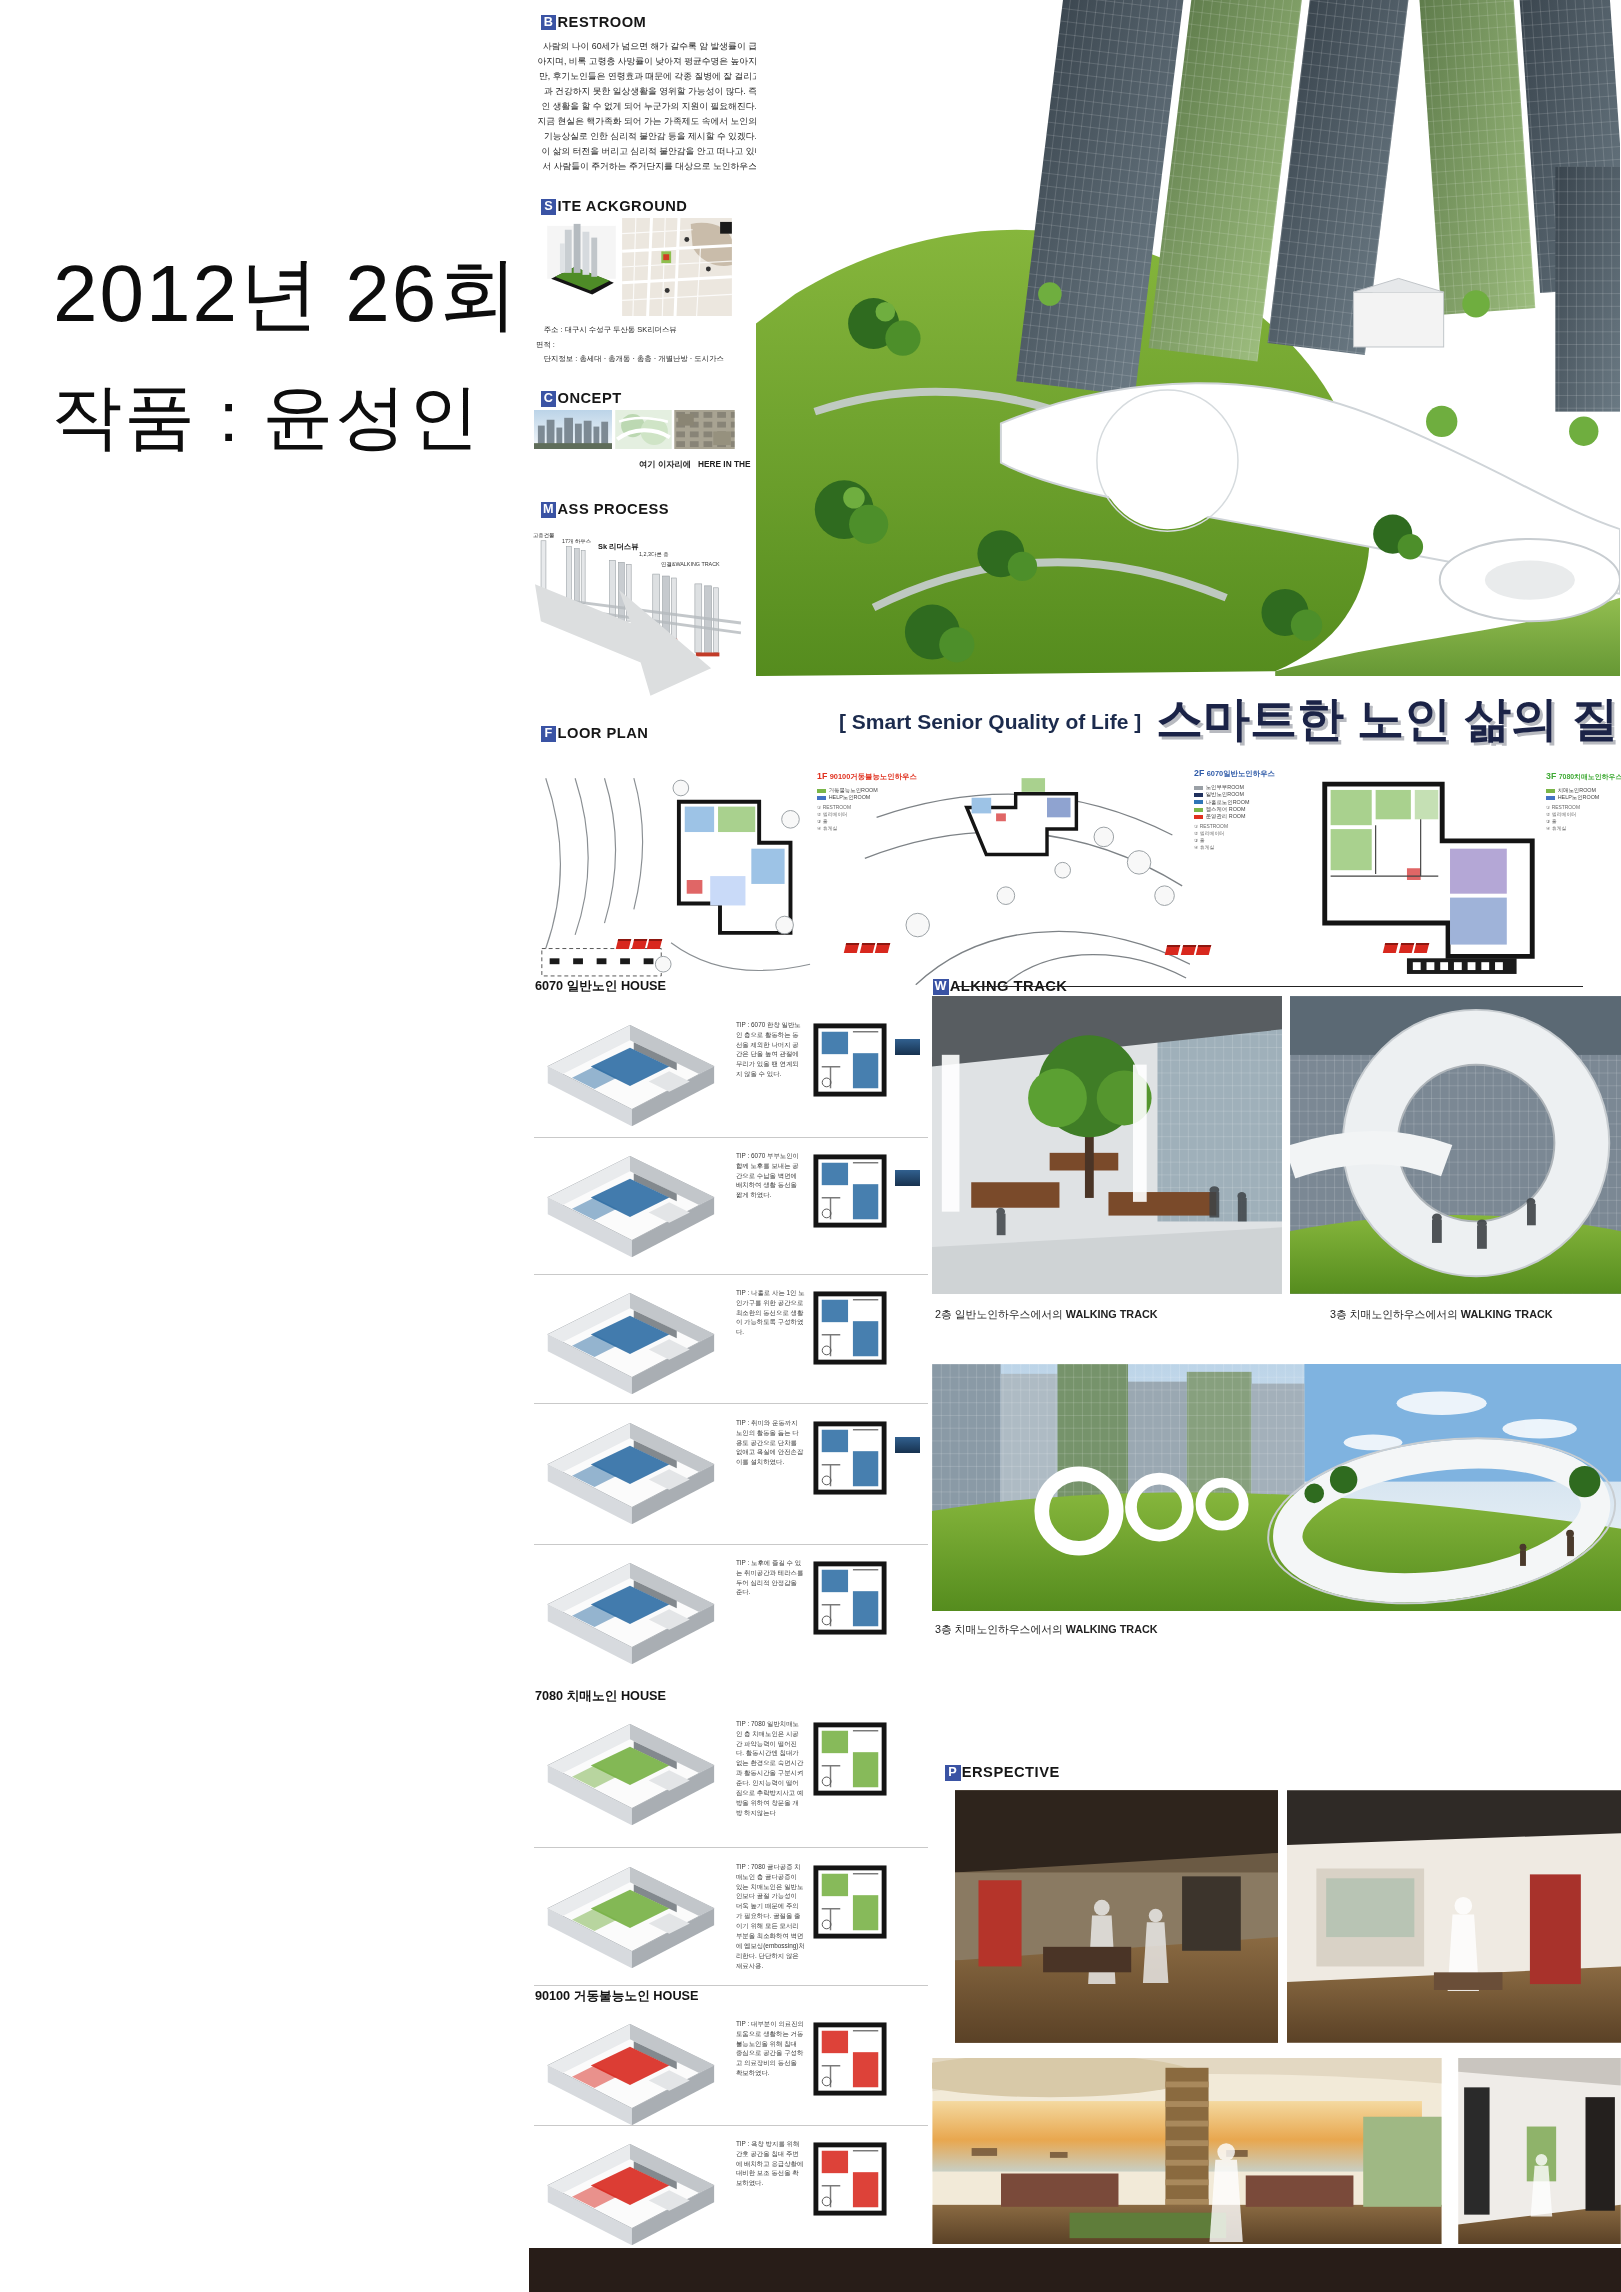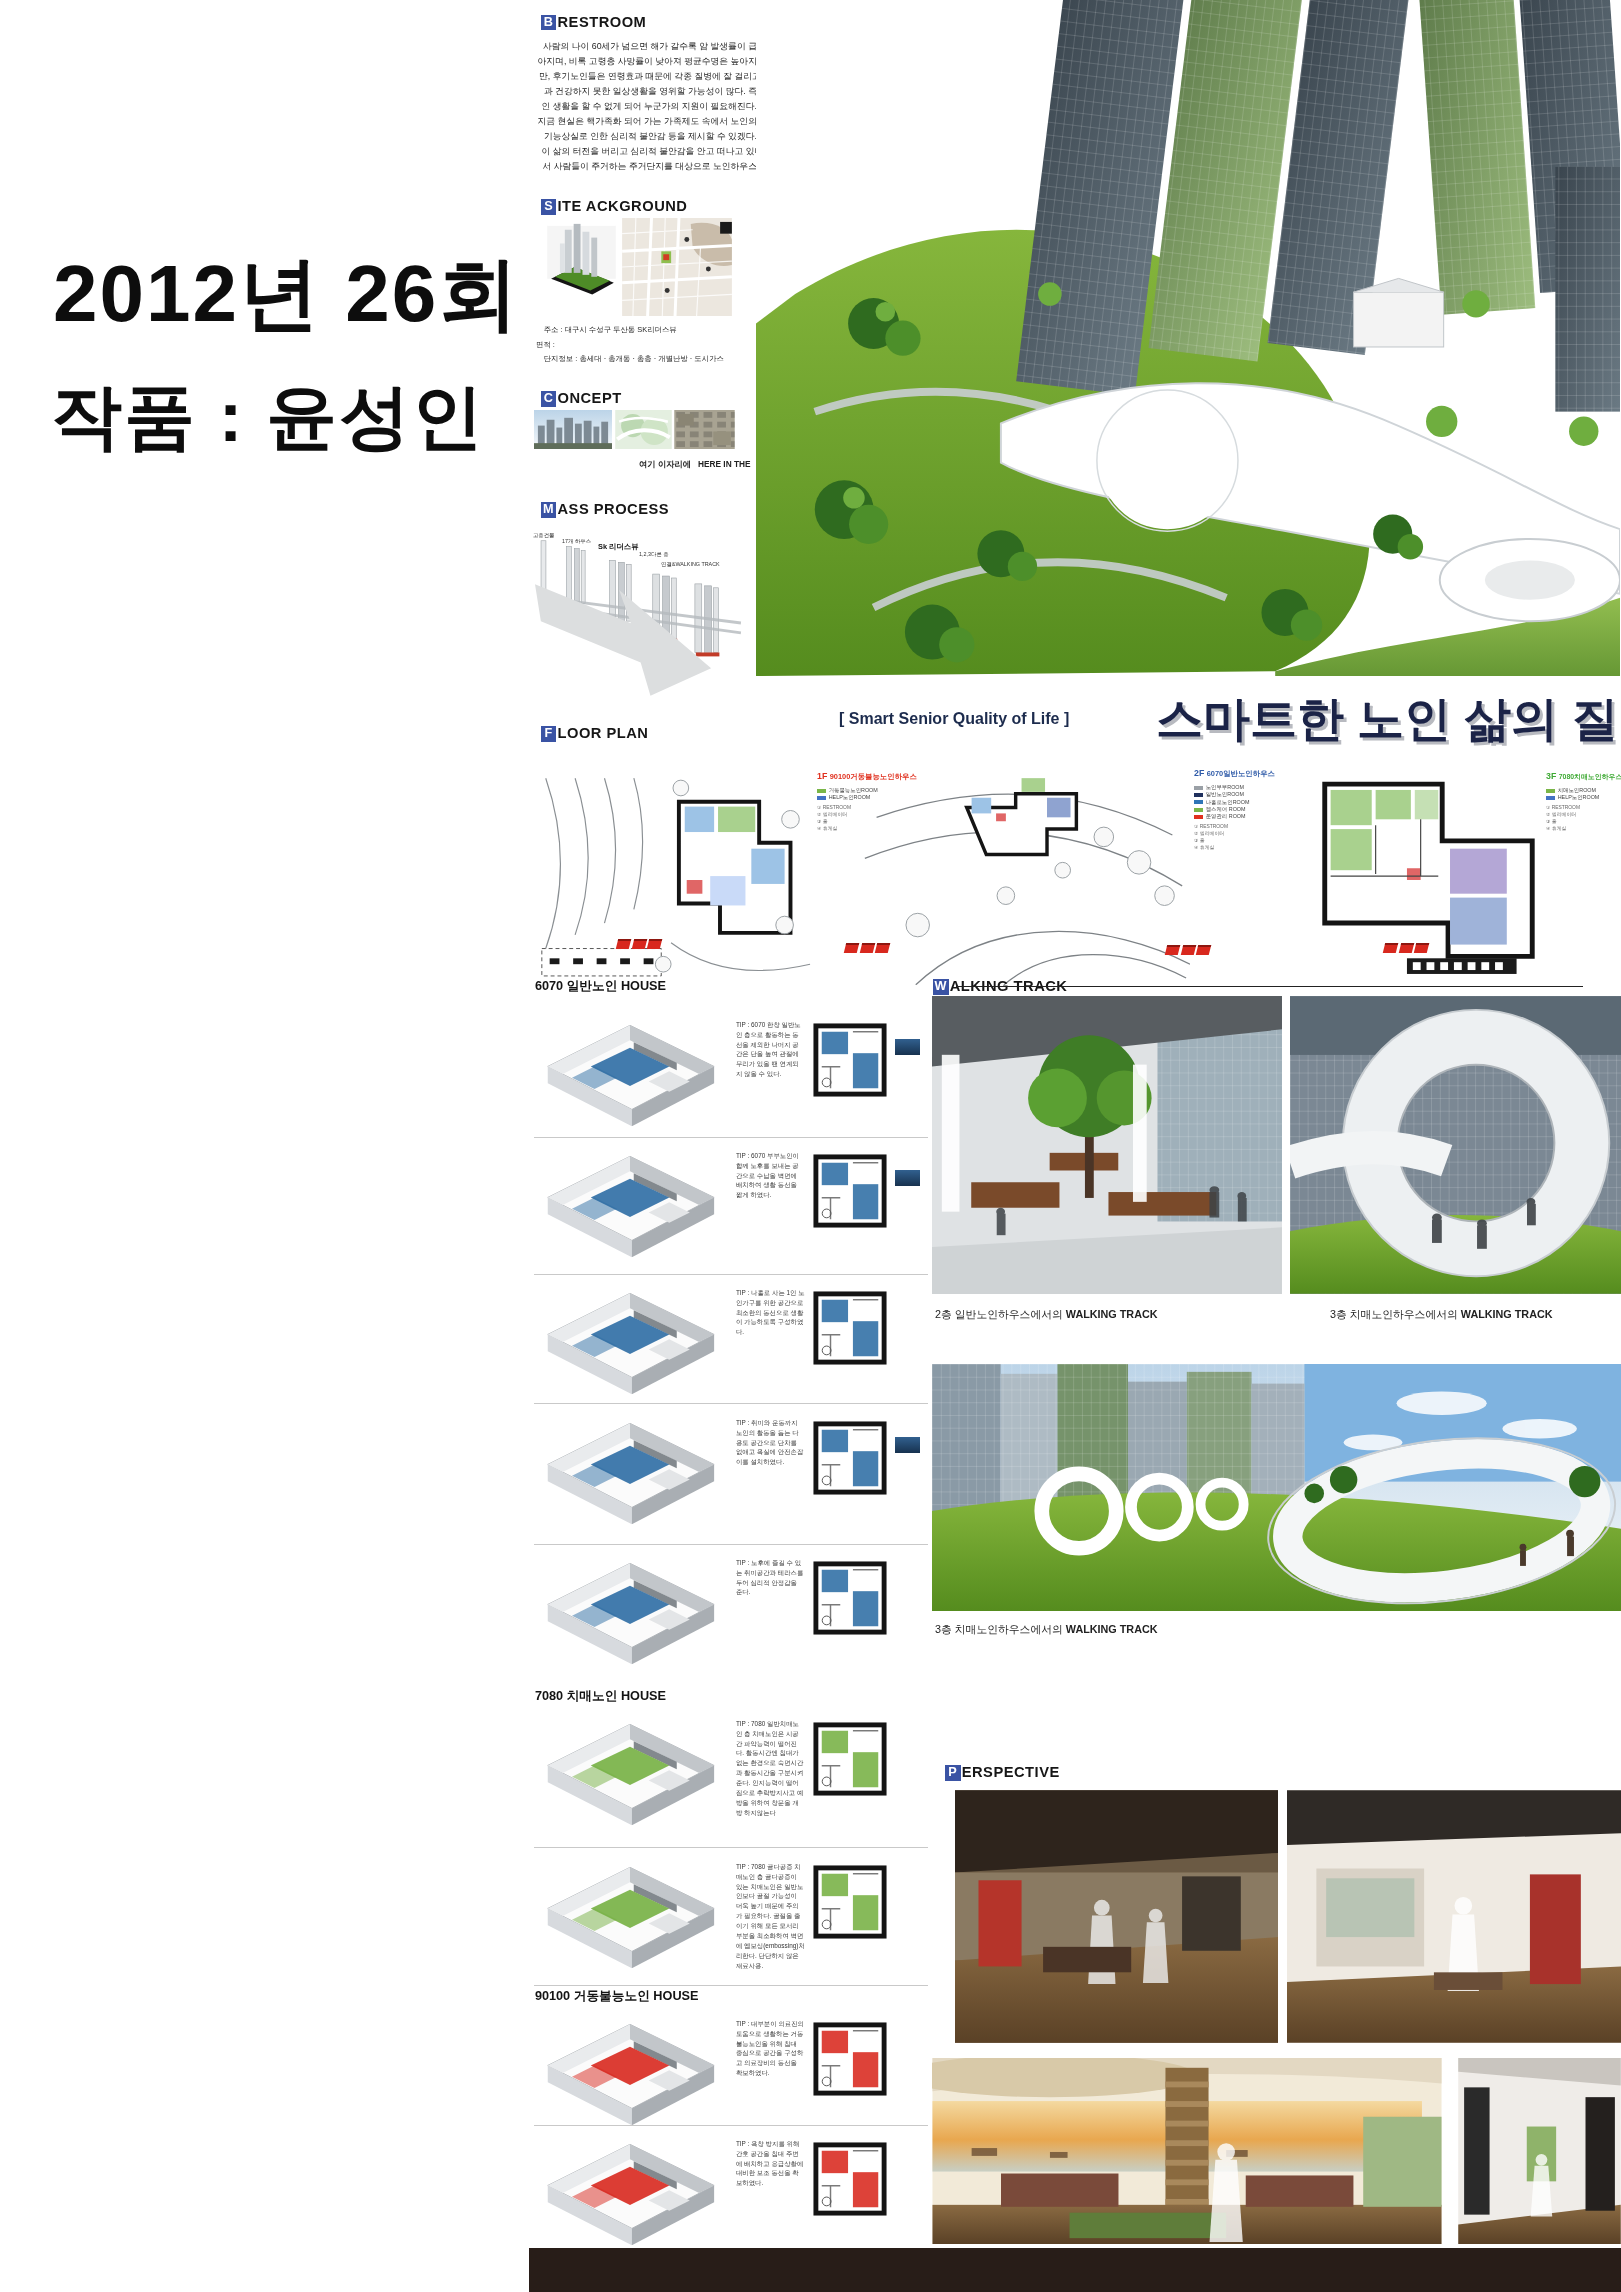--- a/index.html
+++ b/index.html
@@ -1,21 +1,21 @@
 <!DOCTYPE html>
 <html><head>
 <meta charset="utf-8">
 <style>
   html,body{margin:0;padding:0;background:#ffffff;}
   #canvas{position:relative;width:1621px;height:2293px;background:#fff;overflow:hidden;
           font-family:"Liberation Sans","DejaVu Sans",sans-serif;color:#111;}
   .abs{position:absolute;}
 
   
-  .credit{font-weight:700;color:#0d0d0d;letter-spacing:2px;white-space:nowrap;}
+  .credit{font-weight:400;color:#0d0d0d;letter-spacing:2px;white-space:nowrap;}
   #credit1{left:53px;top:241px;font-size:80px;}
   #credit2{left:51px;top:370px;font-size:71px;}
 
   
   #poster{position:absolute;left:529px;top:0;width:1092px;height:2293px;background:#fff;}
 
   
   .sec-h{font-size:14.7px;font-weight:bold;color:#161616;letter-spacing:0.5px;white-space:nowrap;}
   .sec-h .cap{display:inline-block;width:15.7px;height:15.7px;line-height:15.7px;text-align:center;
               background:#3a53a4;color:#fff;margin-right:1px;font-size:12.7px;vertical-align:1px;}
@@ -295,21 +295,21 @@
             <circle cx="132" cy="318" r="10"></circle>
             <circle cx="100" cy="508" r="11"></circle>
             <circle cx="700" cy="430" r="16"></circle>
             <circle cx="735" cy="310" r="14"></circle>
             <circle cx="845" cy="440" r="15"></circle>
             <circle cx="300" cy="300" r="12"></circle>
           </g>
       </g>
     </svg>
 
-    <div class="abs" style="left:310px;top:710px;font-size:16px;font-weight:bold;color:#1c2b4d;white-space:nowrap;">[ Smart Senior Quality of Life ]</div>
+    <div class="abs" style="left:310px;top:710px;font-size:21px;font-weight:bold;color:#1c2b4d;white-space:nowrap;">[ Smart Senior Quality of Life ]</div>
     <div class="abs" style="left:627px;top:688px;font-size:47px;font-weight:800;color:#1b2347;white-space:nowrap;text-shadow:2.9px 2.9px 0 rgba(125,130,140,.55);">스마트한 노인 삶의 질</div>
 
     <div class="abs sec-h" style="left:11.8px;top:725px;">
       <span class="cap">F</span><span>LOOR PLAN</span>
     </div>
 
     <svg class="abs render" style="left:4.9px;top:776px;" width="279" height="209" viewBox="0 0 285 213">
       <g stroke="#8a8f93" fill="none" stroke-width="1.2">
         <path d="M12,2 C32,60 32,120 12,176"></path>
           <path d="M42,2 C60,58 60,110 42,162"></path>

